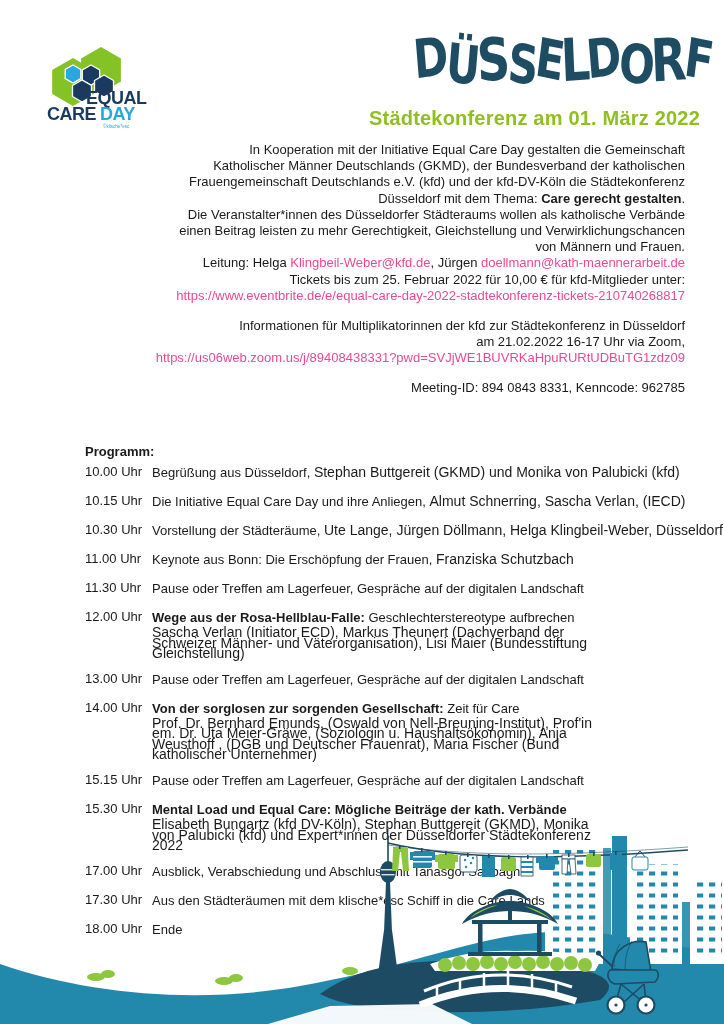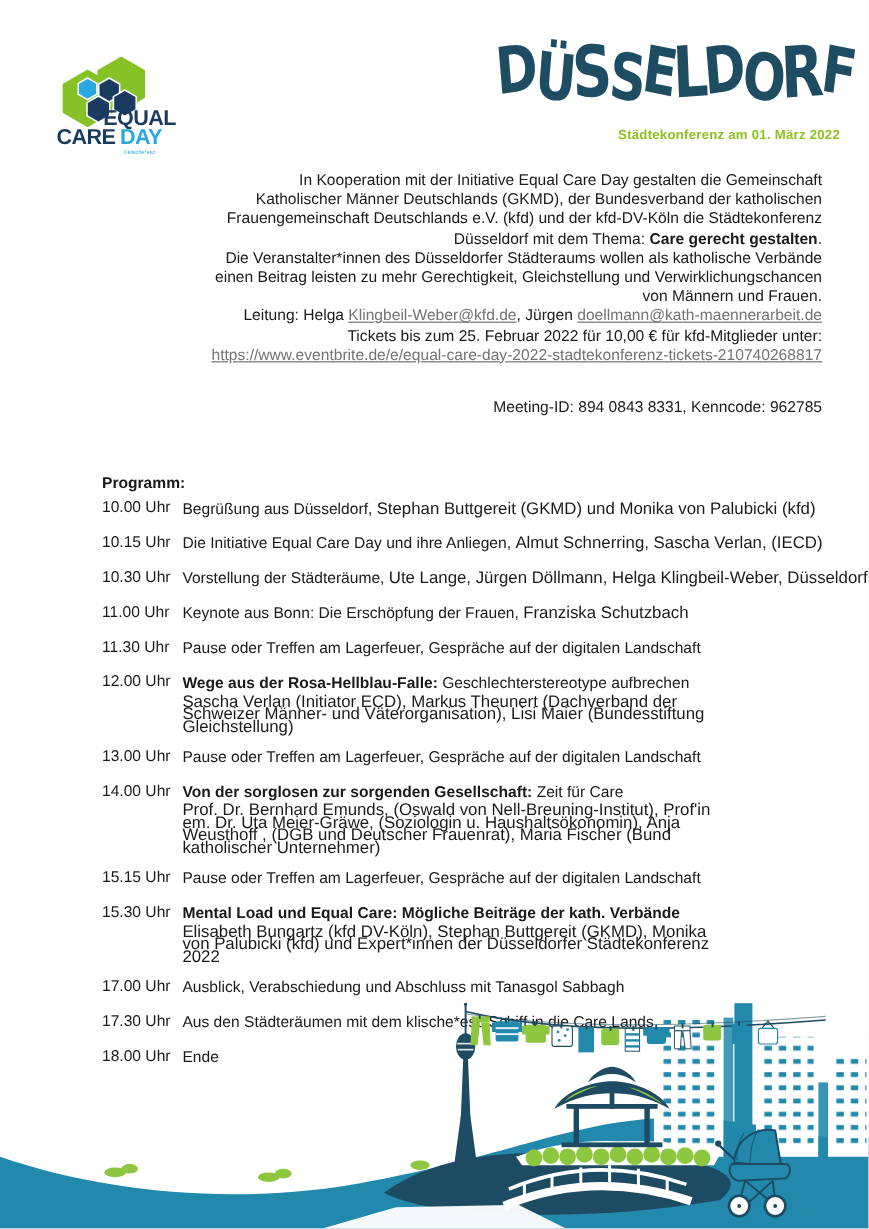--- a/index.html
+++ b/index.html
@@ -9,25 +9,25 @@
   .ecd-logo{position:absolute;left:40px;top:40px;width:125px;height:100px;}
   .ecd-t{font-family:"Liberation Sans",sans-serif;font-weight:bold;letter-spacing:-.5px;}
   .dus-word{position:absolute;top:24px;right:14px;width:296px;text-align:center;
             color:#1e4d63;font-family:"DejaVu Sans",sans-serif;font-weight:bold;
             font-size:42px;letter-spacing:-3px;transform:scaleY(1.28);transform-origin:top center;white-space:nowrap;}
   .dus-word span{display:inline-block;transform-origin:50% 60%;}
   .dus-word span:nth-child(odd){transform:rotate(-6deg) translateY(-2px);}
   .dus-word span:nth-child(even){transform:rotate(6deg) translateY(3px);}
   .dus-word span:nth-child(3n){font-size:46px;transform:rotate(-3deg) translateY(1px);}
   .dus-word span:nth-child(5n){transform:rotate(9deg) translateY(-1px);}
-  .dus-sub{position:absolute;top:107px;right:24px;font-size:11px;font-weight:bold;color:#8fbf21;letter-spacing:.2px;}
+  .dus-sub{position:absolute;top:107px;right:24px;font-size:20px;font-weight:bold;color:#8fbf21;letter-spacing:.2px;}
   
   .content{position:absolute;left:85px;top:142px;width:600px;font-size:13px;line-height:16.2px;}
   .tline{white-space:nowrap;text-align:right;}
-  .link{color:#737373;text-decoration:underline;cursor:pointer;}
+  .link{color:#ec4899;cursor:pointer;}
   .gap14{height:14px;}
   .gap13{height:13px;}
   b{font-weight:bold;}
   
   .prog-head{font-weight:bold;margin-bottom:4px;margin-top:24px;}
   .pe{display:grid;grid-template-columns:67px 1fr;margin-bottom:12px;}
   .pe .time{white-space:nowrap;}
   .pe .ptitle{white-space:nowrap;line-height:17px;}
   .small{font-size:14px;line-height:10.5px;}
   .sblock{max-width:458px;margin-top:1px;}
@@ -67,20 +67,25 @@
       <div class="tline">Die Veranstalter*innen des Düsseldorfer Städteraums wollen als katholische Verbände</div>
       <div class="tline">einen Beitrag leisten zu mehr Gerechtigkeit, Gleichstellung und Verwirklichungschancen</div>
       <div class="tline">von Männern und Frauen.</div>
       <div class="tline"><span>Leitung: Helga </span><a class="link">Klingbeil-Weber@kfd.de</a><span>, Jürgen </span><a class="link">doellmann@kath-maennerarbeit.de</a></div>
       <div class="tline">Tickets bis zum 25. Februar 2022 für 10,00 € für kfd-Mitglieder unter:</div>
       <div class="tline"><a class="link">https://www.eventbrite.de/e/equal-care-day-2022-stadtekonferenz-tickets-210740268817</a></div>
     </div>
 
     <div class="gap14"></div>
 
+    <div>
+      <div class="tline">Informationen für Multiplikatorinnen der kfd zur Städtekonferenz in Düsseldorf</div>
+      <div class="tline">am 21.02.2022 16-17 Uhr via Zoom,</div>
+      <div class="tline"><a class="link">https://us06web.zoom.us/j/89408438331?pwd=SVJjWE1BUVRKaHpuRURtUDBuTG1zdz09</a></div>
+    </div>
 
     <div class="gap13"></div>
 
     <div class="tline">Meeting-ID: 894 0843 8331, Kenncode: 962785</div>
 
     <div class="gap13"></div>
       <div style="height:11px"></div>
 
     <div class="prog-head">Programm:</div>
 

